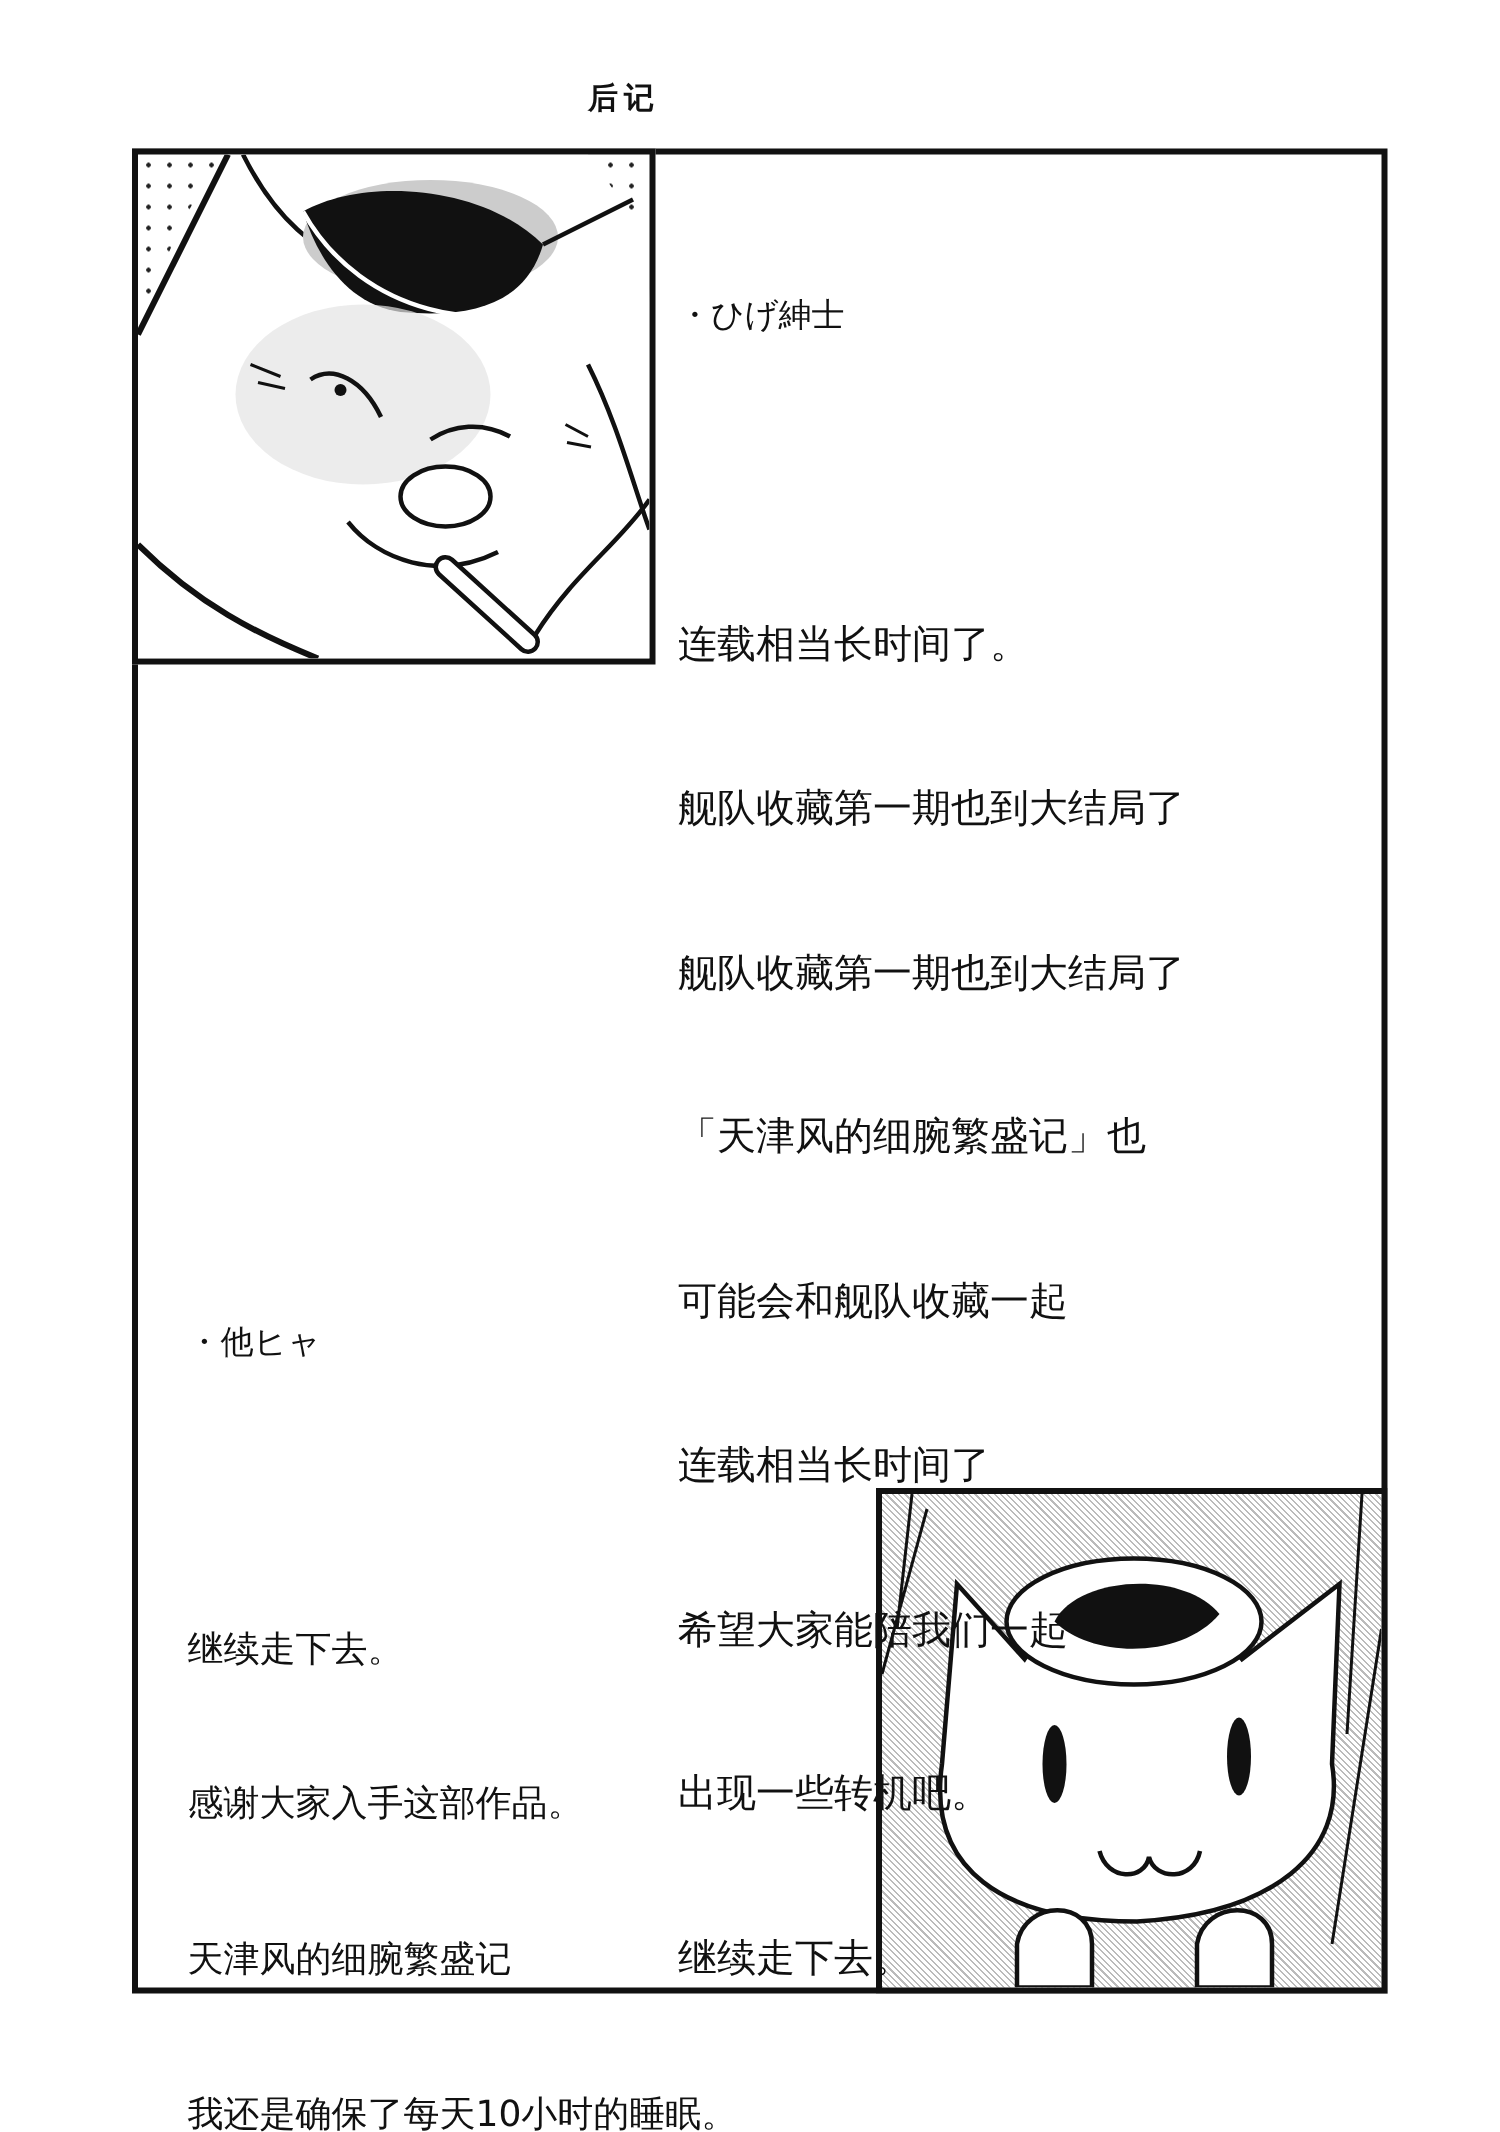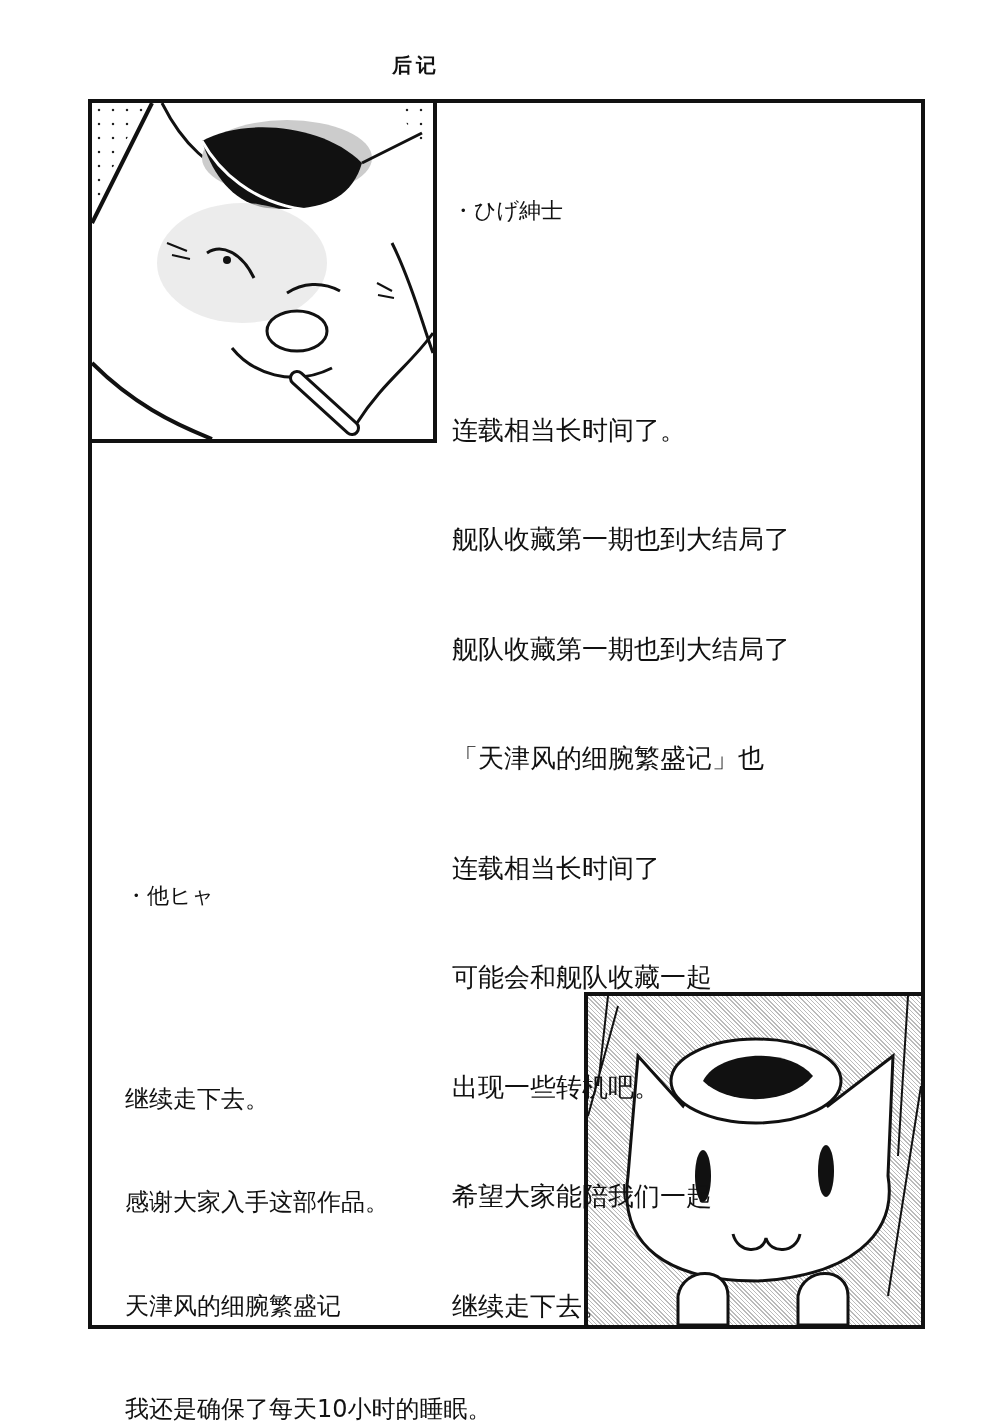--- a/index.html
+++ b/index.html
@@ -82,24 +82,24 @@
   </svg>
 </div>
 
 <div class="text-block block-1">
   <span class="line author">・ひげ紳士</span>
   <div class="message">
     <span class="line">连载相当长时间了。</span>
     <span class="line">舰队收藏第一期也到大结局了</span>
     <span class="line">舰队收藏第一期也到大结局了</span>
     <span class="line">「天津风的细腕繁盛记」也</span>
+    <span class="line">可能会和舰队收藏一起</span>
     <span class="line">连载相当长时间了</span>
-    <span class="line">可能会和舰队收藏一起</span>
+    <span class="line">希望大家能陪我们一起</span>
     <span class="line">出现一些转机吧。</span>
-    <span class="line">希望大家能陪我们一起</span>
     <span class="line">继续走下去。</span>
     <span class="blank"></span>
     
   </div>
 </div>
 
 <div class="text-block block-2">
   <span class="line author">・他ヒャ</span>
   <div class="message">
     <span class="line">继续走下去。</span>

